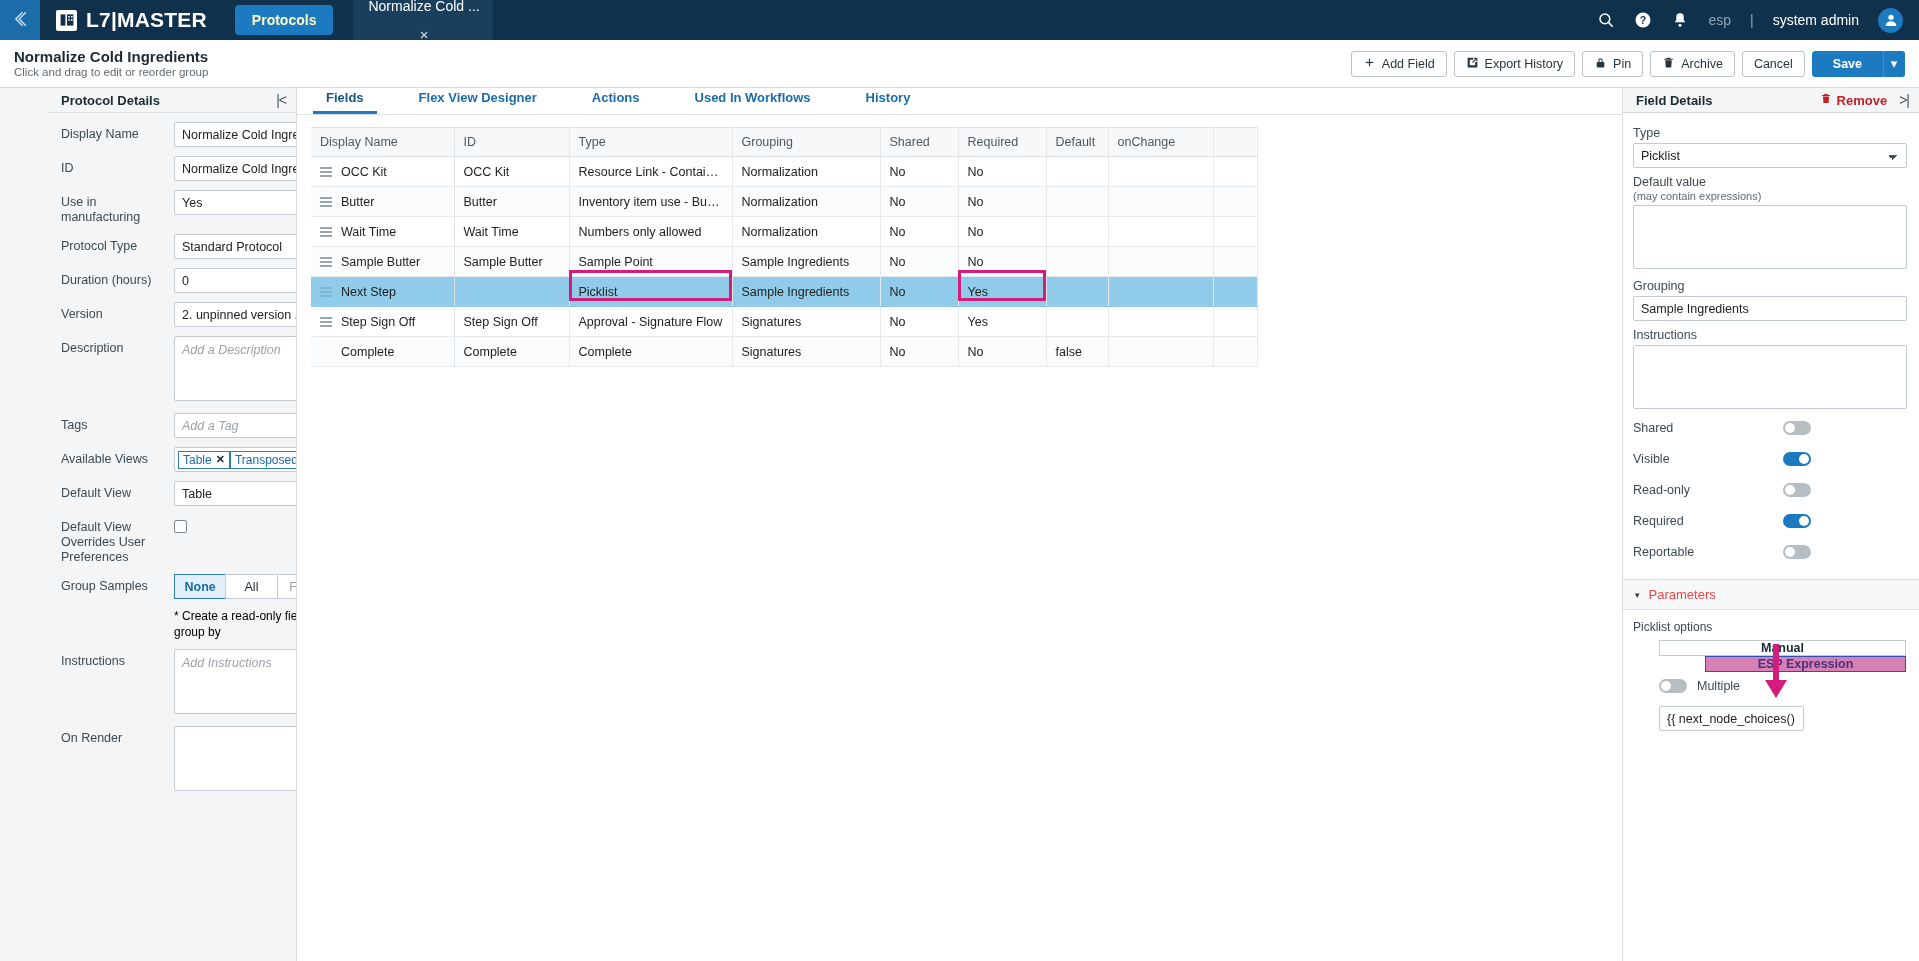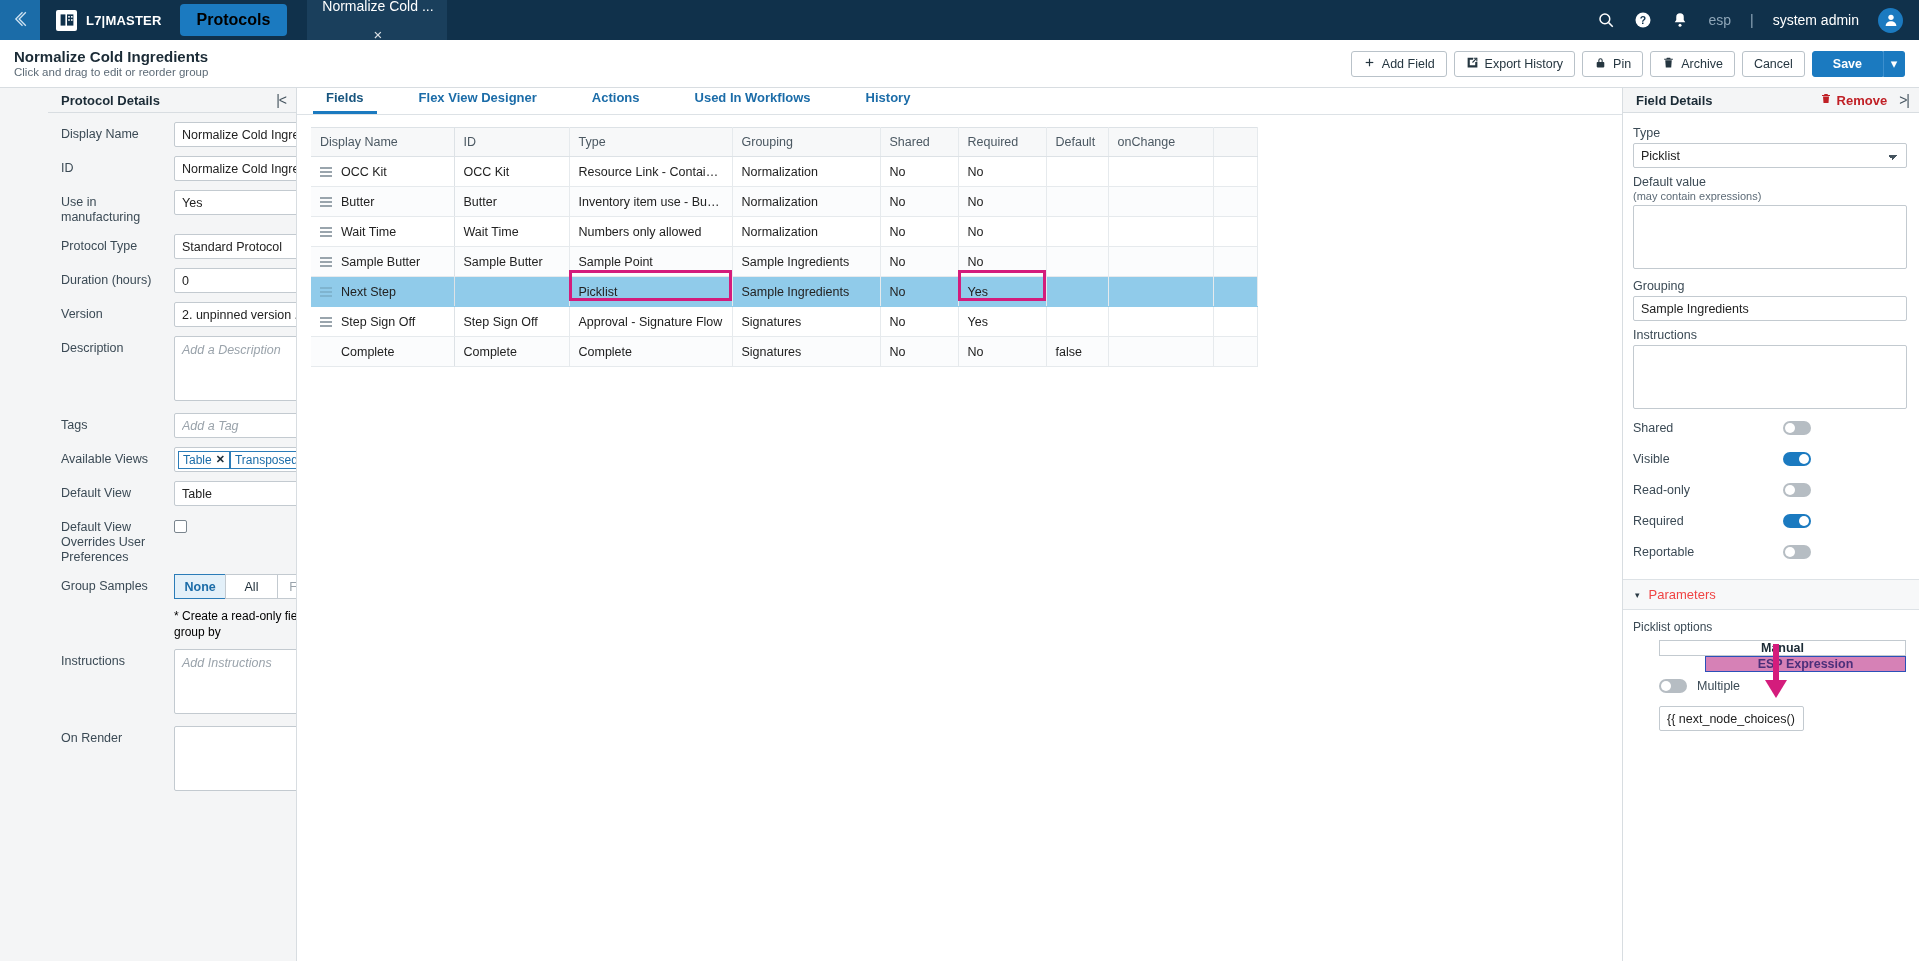--- a/index.html
+++ b/index.html
@@ -19,24 +19,24 @@
     width: 40px; height: 40px; background: #1b6ca8;
     display: flex; align-items: center; justify-content: center;
     cursor: pointer;
   }
   .topbar-back svg { width: 20px; height: 20px; }
   .brand { display: flex; align-items: center; gap: 9px; margin-left: 16px; }
   .brand-logo {
     width: 21px; height: 21px; background: #fff; border-radius: 2px;
     display: flex; align-items: center; justify-content: center;
   }
-  .brand-name { color: #fff; font-weight: bold; font-size: 13px; letter-spacing: .2px; }
+  .brand-name { color: #fff; font-weight: bold; font-size: 21px; letter-spacing: .2px; }
   .nav-pill {
-    margin-left: 18px; background: #1b7ac0; color: #000000; font-weight: bold;
-    font-size: 16px; padding: 7px 17px; border-radius: 4px; cursor: pointer;
+    margin-left: 28px; background: #1b7ac0; color: #fef9c3; font-weight: bold;
+    font-size: 14px; padding: 7px 17px; border-radius: 4px; cursor: pointer;
   }
   .tab-chip {
     margin-left: 20px; background: #1a3f5c; color: #fff; font-size: 14px;
     padding: 9px 13px 9px 15px; border-radius: 5px; display: flex;
     align-items: center; gap: 12px; cursor: pointer; flex-direction: column;
   }
   .tab-chip .x { font-size: 15px; opacity: .85; cursor: pointer; }
   .topbar-right {
     margin-left: auto; display: flex; align-items: center; gap: 19px;
     padding-right: 16px;

